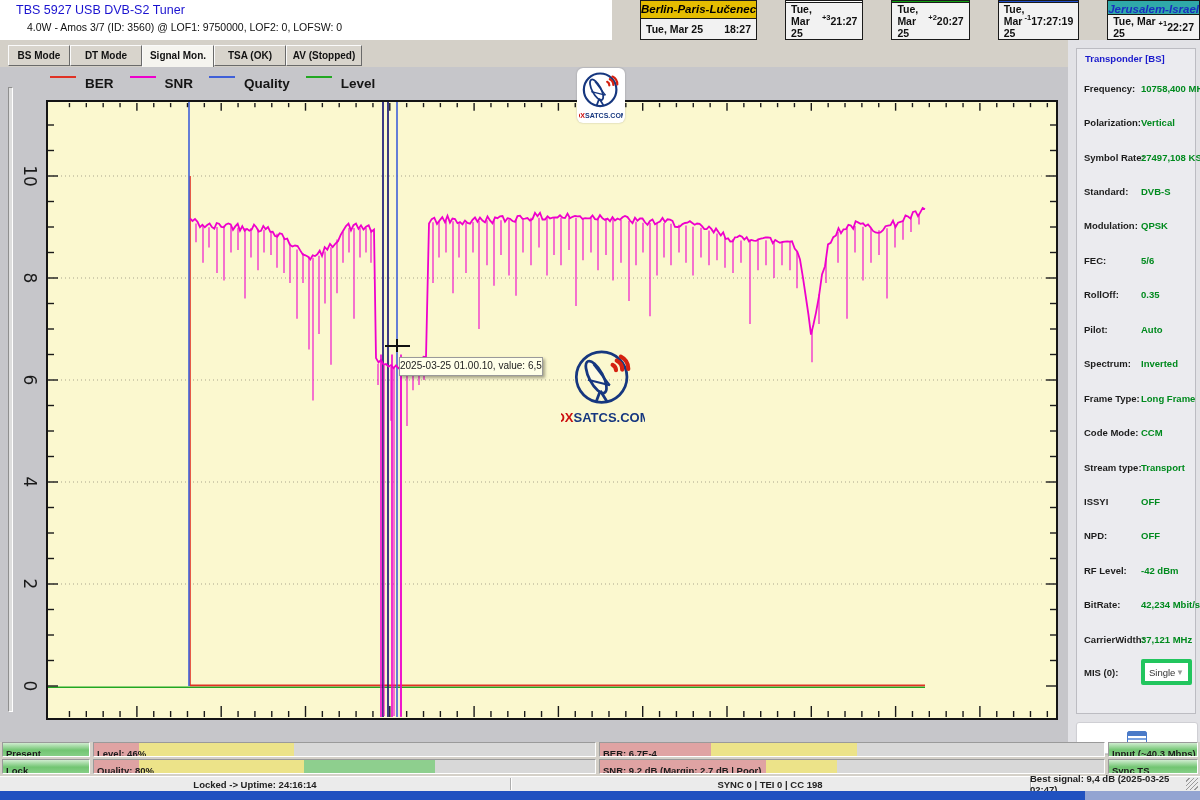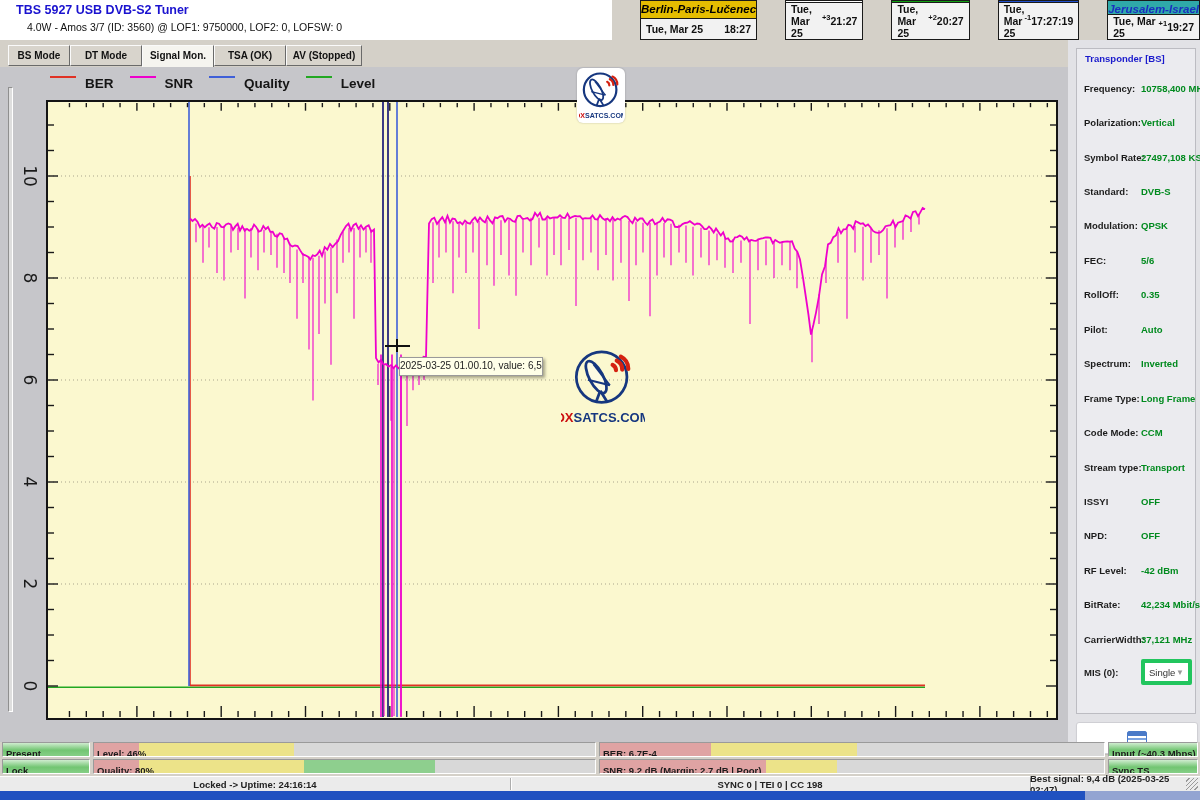--- a/index.html
+++ b/index.html
@@ -1,20 +1,20 @@
 <!DOCTYPE html>
 <html><head>
 <meta charset="utf-8">
 <style>
   html,body{margin:0;padding:0;}
   body{width:1200px;height:800px;position:relative;overflow:hidden;background:#d4d0c8;
        font-family:"Liberation Sans",sans-serif;color:#111;}
   
   #titlebar{position:absolute;left:0;top:0;width:612px;height:40px;background:#ffffff;}
-  #app-title{position:absolute;left:16px;top:3px;font-size:12.5px;font-weight:bold;color:#1a12cf;}
+  #app-title{position:absolute;left:16px;top:3px;font-size:12.5px;font-weight:normal;color:#1a12cf;}
   #app-subtitle{position:absolute;left:27px;top:21px;font-size:10.5px;color:#101010;}
   
   #clocks{position:absolute;left:612px;top:0;width:588px;height:40px;display:flex;}
   .clock{flex:1;border:1px solid #1a1a1a;box-sizing:border-box;display:flex;flex-direction:column;margin-left:28px;}
   .clock-city{height:17px;line-height:17px;text-align:center;font-size:11.5px;font-style:italic;
               font-weight:bold;border-bottom:1px solid #1a1a1a;white-space:nowrap;overflow:hidden;}
   .clock-row{flex:1;background:#f2f2f2;display:flex;align-items:center;justify-content:space-between;
              padding:0 5px;font-size:10.5px;font-weight:bold;}
   .clock-offset{font-size:7.5px;position:relative;top:-4px;}
   
@@ -118,21 +118,21 @@
       <span>Tue, Mar 25</span>
       <span class="clock-offset">-1</span>
       <span>17:27:19</span>
     </div>
   </div>
   <div class="clock">
     <div class="clock-city" style="background: rgb(47, 169, 169); color: rgb(26, 46, 192);">Jerusalem-Israel</div>
     <div class="clock-row">
       <span>Tue, Mar 25</span>
       <span class="clock-offset">+1</span>
-      <span>19:27</span>
+      <span>22:27</span>
     </div>
   </div>
 </div>
 
 <div id="tabs">
   <div class="tab" style="width:62px">BS Mode</div>
   <div class="tab" style="width:72px">DT Mode</div>
   <div class="tab active" style="width:72px">Signal Mon.</div>
   <div class="tab" style="width:72px">TSA (OK)</div>
   <div class="tab" style="width:76px">AV (Stopped)</div>

